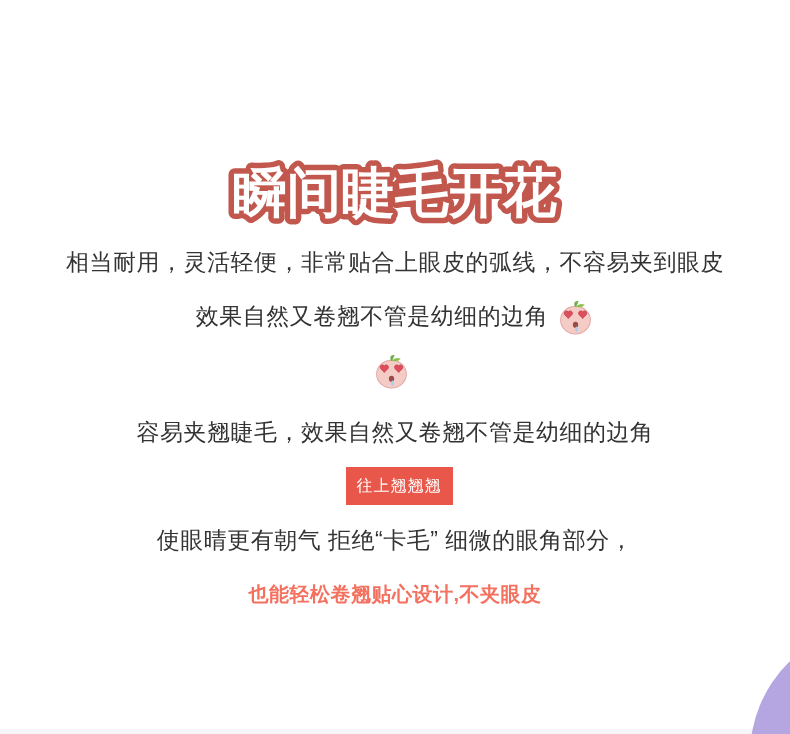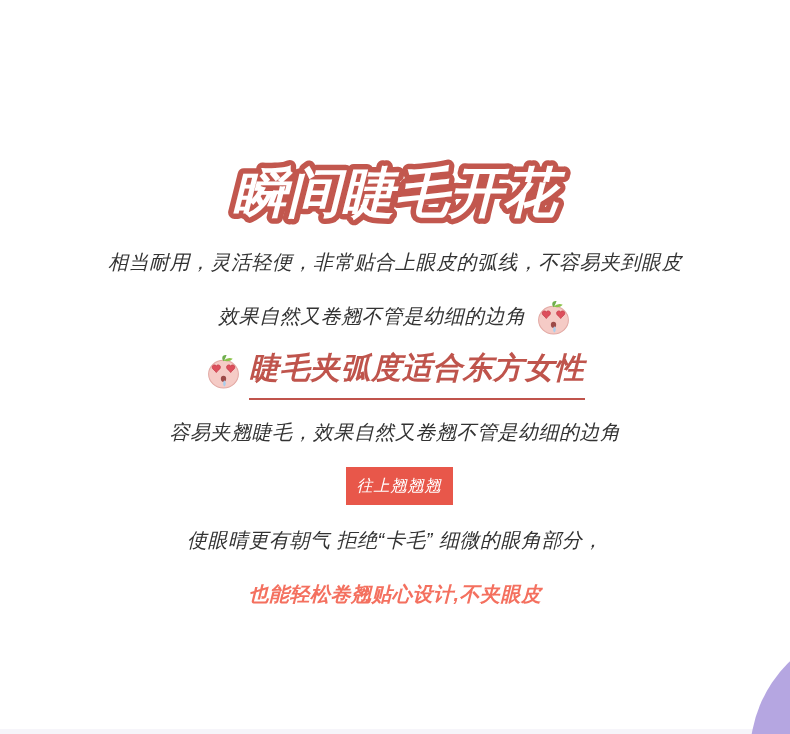--- a/index.html
+++ b/index.html
@@ -9,21 +9,20 @@
     background: #ffffff;
     overflow: hidden;
     position: relative;
   }
   .page {
     position: relative;
     width: 790px;
     height: 734px;
     background: #ffffff;
     overflow: hidden;
-    font-style: italic;
   }
   .content {
     padding-top: 152px;
     text-align: center;
     position: relative;
     z-index: 2;
   }
   .title-svg {
     display: block;
     margin: 0 auto;
@@ -31,21 +30,21 @@
     height: 80px;
   }
   .row {
     height: 54px;
     display: flex;
     align-items: center;
     justify-content: center;
     white-space: nowrap;
   }
   .body-text {
-    font-size: 20px;
+    font-size: 23px;
     color: #333333;
     letter-spacing: 0.5px;
   }
   .row-heading { height: 62px; }
   .heading-text {
     display: inline-block;
     font-size: 30px;
     font-weight: bold;
     color: #bf544c;
     letter-spacing: 0.5px;
@@ -131,21 +130,20 @@
       <span class="body-text">效果自然又卷翘不管是幼细的边角</span>
       <svg class="emoji-svg emoji-gap-left" viewBox="0 0 36 36" xmlns="http://www.w3.org/2000/svg">
         <use href="#peach-emoji"></use>
       </svg>
     </div>
 
     <div class="row row-heading">
       <svg class="emoji-svg emoji-gap-right" viewBox="0 0 36 36" xmlns="http://www.w3.org/2000/svg">
         <use href="#peach-emoji"></use>
       </svg>
-      <span class="heading-text">睫毛夹弧度适合东方女性</span>
     </div>
 
     <div class="row">
       <span class="body-text">容易夹翘睫毛，效果自然又卷翘不管是幼细的边角</span>
     </div>
 
     <div class="row">
       <span class="highlight-badge">往上翘翘翘</span>
     </div>
 

